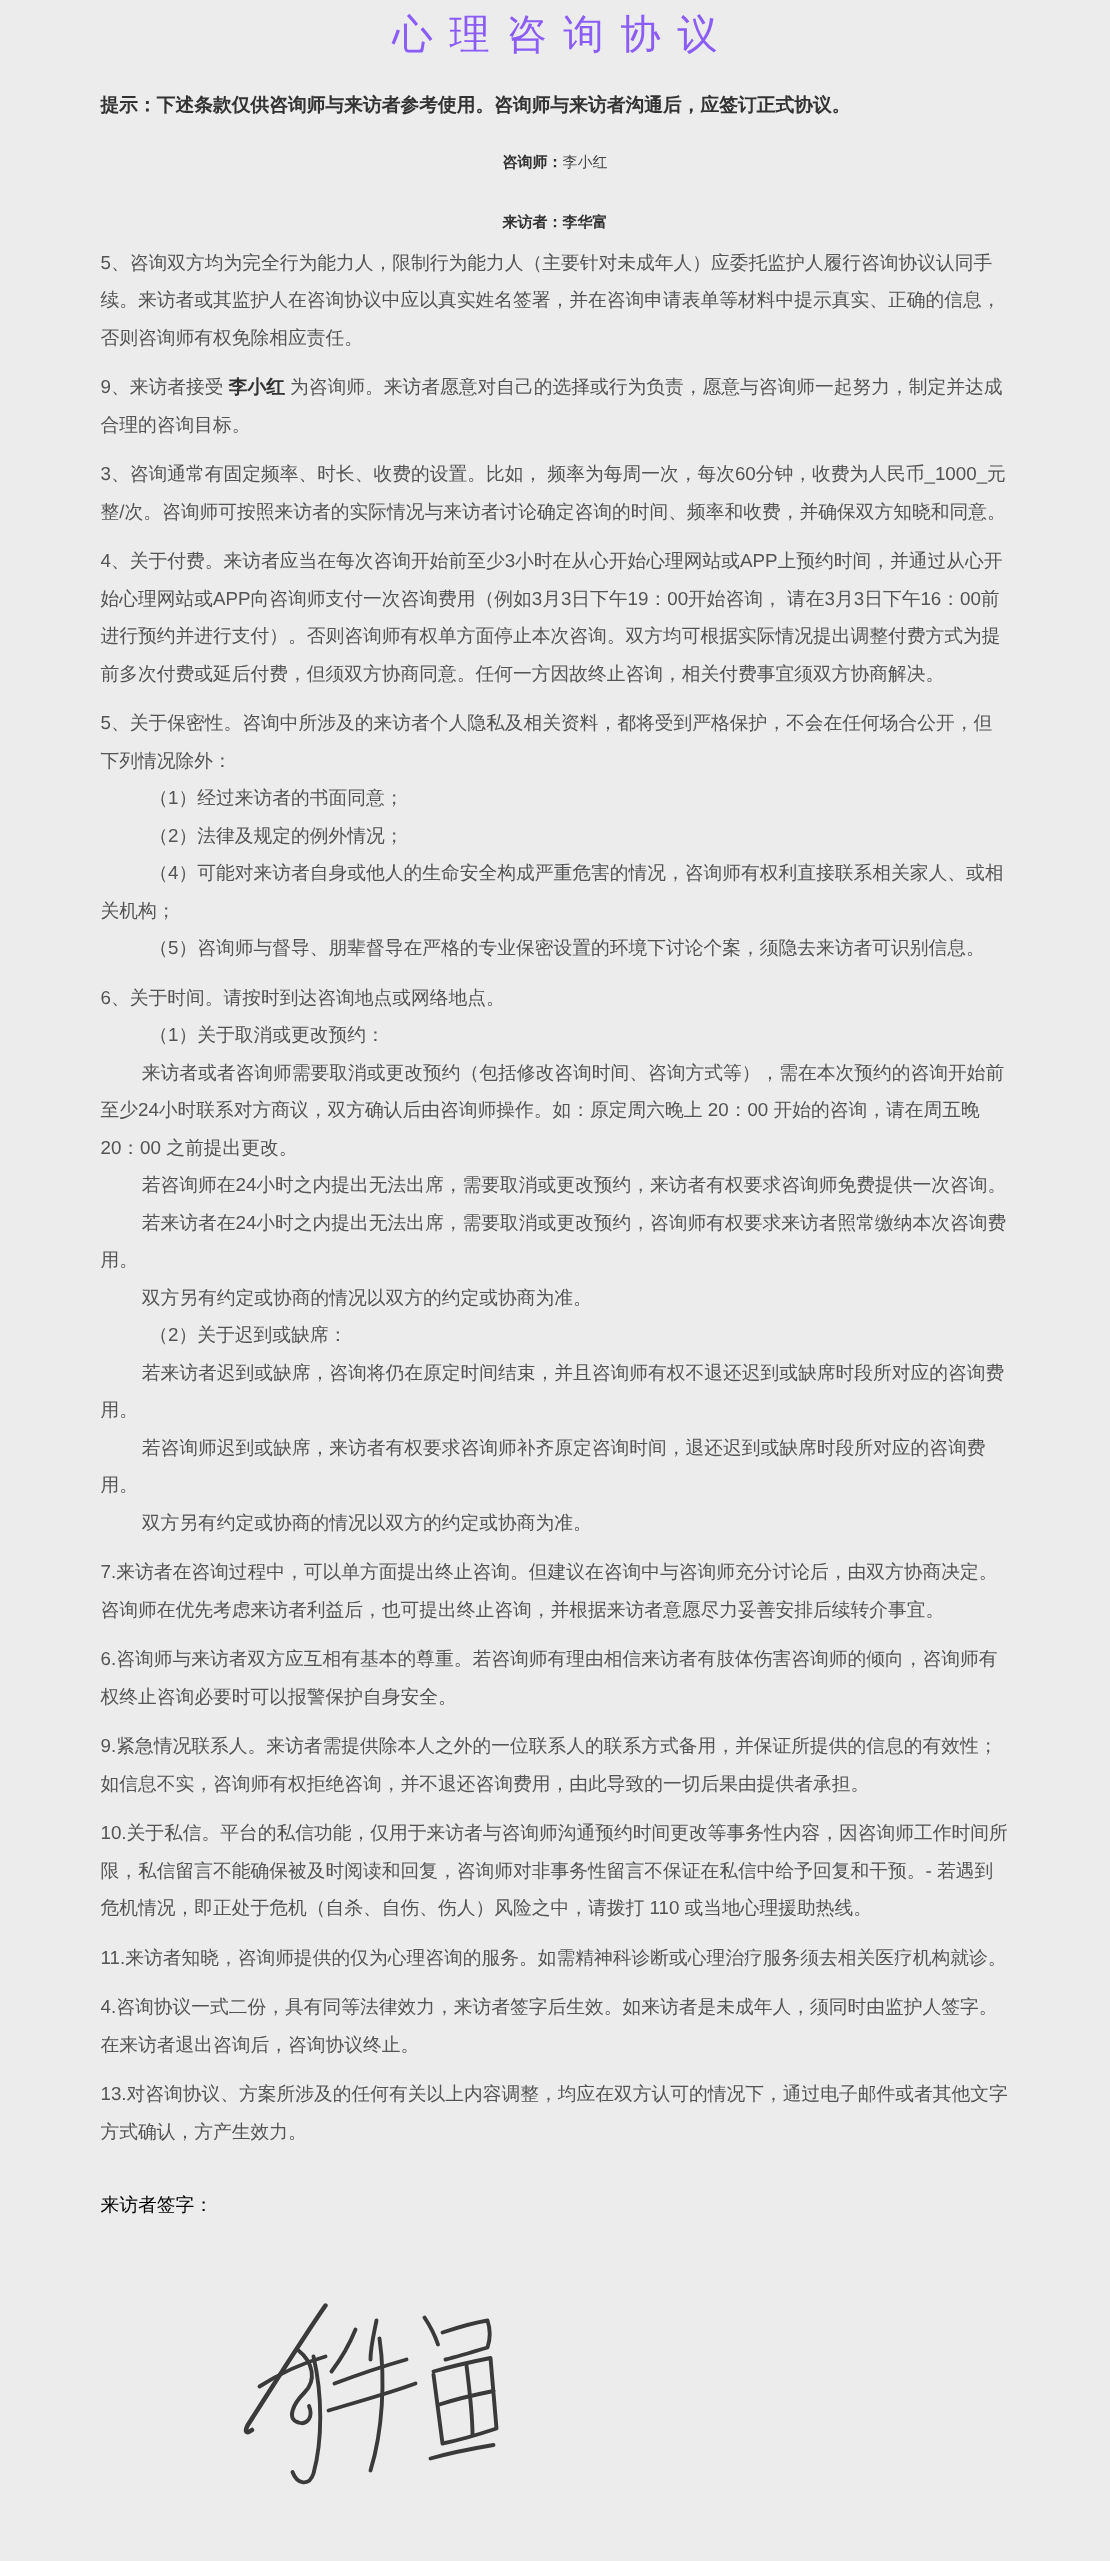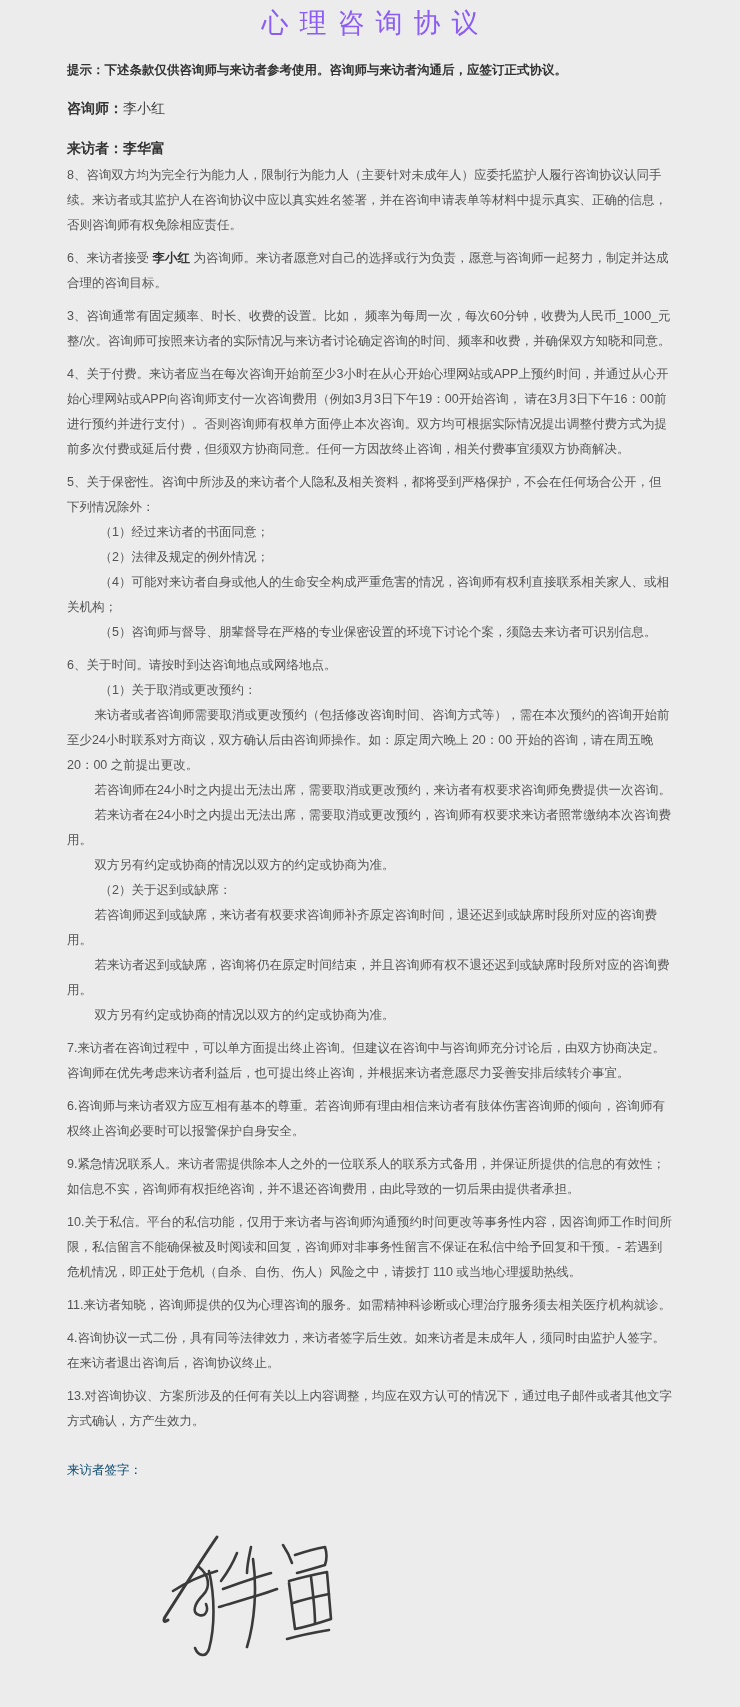--- a/index.html
+++ b/index.html
@@ -11,56 +11,56 @@
     -webkit-font-smoothing:antialiased;
   }
   .doc{padding:6px 67px 0 67px;width:606px;}
   h1.title{
     margin:0 0 18px 0;
     font-size:27px;font-weight:400;line-height:34px;
     letter-spacing:11px;text-indent:11px;
     text-align:center;color:#8b5cf6;
   }
   .tip{font-weight:bold;color:#333;font-size:12.5px;line-height:25px;margin:0 0 13px 0;}
-  .party{font-size:14px;line-height:25px;margin:0 0 15px 0;color:#333;}
+  .party{font-size:10px;line-height:25px;margin:0 0 15px 0;color:#333;text-align:center;}
   .party.last{margin-bottom:2px;}
   .party .plabel{font-weight:bold;}
   .party .pname{font-weight:400;color:#444;}
   .party .pname.bold{font-weight:bold;color:#333;margin-top:24px;}
   p.clause{font-size:12.5px;line-height:25px;margin:0 0 8px 0;}
   .clause .inline-name{font-weight:bold;color:#333;}
   .block{margin:0 0 8px 0;font-size:12.5px;line-height:25px;}
   .block div{margin:0;}
   .sub-item{text-indent:2.6em;}
   .sub-title{text-indent:2.6em;}
   .sub-line{text-indent:2.2em;}
-  .sig-label{font-size:12.5px;line-height:25px;margin:24px 0 0 0;color:#0c4a6e;}
+  .sig-label{font-size:12.5px;line-height:25px;margin:24px 0 0 0;color:#000000;}
   .sig-wrap{margin:48px 0 0 92px;width:175px;height:140px;}
   .sig-wrap svg{display:block;}
 </style>
 </head>
 <body>
 
 <div class="doc">
 
   <h1 class="title">心理咨询协议</h1>
 
   <div class="tip">提示：下述条款仅供咨询师与来访者参考使用。咨询师与来访者沟通后，应签订正式协议。</div>
 
   <div class="party">
     <span class="plabel">咨询师：</span><span class="pname">李小红</span>
   </div>
 
   <div class="party last">
     <span class="plabel">来访者：</span><span class="pname bold">李华富</span>
   </div>
 
-  <p class="clause">8、咨询双方均为完全行为能力人，限制行为能力人（主要针对未成年人）应委托监护人履行咨询协议认同手续。来访者或其监护人在咨询协议中应以真实姓名签署，并在咨询申请表单等材料中提示真实、正确的信息，否则咨询师有权免除相应责任。</p>
+  <p class="clause">5、咨询双方均为完全行为能力人，限制行为能力人（主要针对未成年人）应委托监护人履行咨询协议认同手续。来访者或其监护人在咨询协议中应以真实姓名签署，并在咨询申请表单等材料中提示真实、正确的信息，否则咨询师有权免除相应责任。</p>
 
-  <p class="clause"><span>6、来访者接受 </span><span class="inline-name">李小红</span><span> 为咨询师。来访者愿意对自己的选择或行为负责，愿意与咨询师一起努力，制定并达成合理的咨询目标。</span></p>
+  <p class="clause"><span>9、来访者接受 </span><span class="inline-name">李小红</span><span> 为咨询师。来访者愿意对自己的选择或行为负责，愿意与咨询师一起努力，制定并达成合理的咨询目标。</span></p>
 
   <p class="clause">3、咨询通常有固定频率、时长、收费的设置。比如， 频率为每周一次，每次60分钟，收费为人民币_1000_元整/次。咨询师可按照来访者的实际情况与来访者讨论确定咨询的时间、频率和收费，并确保双方知晓和同意。</p>
 
   <p class="clause">4、关于付费。来访者应当在每次咨询开始前至少3小时在从心开始心理网站或APP上预约时间，并通过从心开始心理网站或APP向咨询师支付一次咨询费用（例如3月3日下午19：00开始咨询， 请在3月3日下午16：00前进行预约并进行支付）。否则咨询师有权单方面停止本次咨询。双方均可根据实际情况提出调整付费方式为提前多次付费或延后付费，但须双方协商同意。任何一方因故终止咨询，相关付费事宜须双方协商解决。</p>
 
   <div class="block">
     <div>5、关于保密性。咨询中所涉及的来访者个人隐私及相关资料，都将受到严格保护，不会在任何场合公开，但下列情况除外：</div>
     <div class="sub-item">（1）经过来访者的书面同意；</div>
     <div class="sub-item">（2）法律及规定的例外情况；</div>
     <div class="sub-item">（4）可能对来访者自身或他人的生命安全构成严重危害的情况，咨询师有权利直接联系相关家人、或相关机构；</div>
@@ -68,22 +68,22 @@
   </div>
 
   <div class="block">
     <div>6、关于时间。请按时到达咨询地点或网络地点。</div>
     <div class="sub-title">（1）关于取消或更改预约：</div>
     <div class="sub-line">来访者或者咨询师需要取消或更改预约（包括修改咨询时间、咨询方式等），需在本次预约的咨询开始前至少24小时联系对方商议，双方确认后由咨询师操作。如：原定周六晚上 20：00 开始的咨询，请在周五晚 20：00 之前提出更改。</div>
     <div class="sub-line">若咨询师在24小时之内提出无法出席，需要取消或更改预约，来访者有权要求咨询师免费提供一次咨询。</div>
     <div class="sub-line">若来访者在24小时之内提出无法出席，需要取消或更改预约，咨询师有权要求来访者照常缴纳本次咨询费用。</div>
     <div class="sub-line">双方另有约定或协商的情况以双方的约定或协商为准。</div>
     <div class="sub-title">（2）关于迟到或缺席：</div>
+    <div class="sub-line">若来访者迟到或缺席，咨询将仍在原定时间结束，并且咨询师有权不退还迟到或缺席时段所对应的咨询费用。</div>
     <div class="sub-line">若咨询师迟到或缺席，来访者有权要求咨询师补齐原定咨询时间，退还迟到或缺席时段所对应的咨询费用。</div>
-    <div class="sub-line">若来访者迟到或缺席，咨询将仍在原定时间结束，并且咨询师有权不退还迟到或缺席时段所对应的咨询费用。</div>
     <div class="sub-line">双方另有约定或协商的情况以双方的约定或协商为准。</div>
   </div>
 
   <p class="clause">7.来访者在咨询过程中，可以单方面提出终止咨询。但建议在咨询中与咨询师充分讨论后，由双方协商决定。咨询师在优先考虑来访者利益后，也可提出终止咨询，并根据来访者意愿尽力妥善安排后续转介事宜。</p>
   <p class="clause">6.咨询师与来访者双方应互相有基本的尊重。若咨询师有理由相信来访者有肢体伤害咨询师的倾向，咨询师有权终止咨询必要时可以报警保护自身安全。</p>
   <p class="clause">9.紧急情况联系人。来访者需提供除本人之外的一位联系人的联系方式备用，并保证所提供的信息的有效性；如信息不实，咨询师有权拒绝咨询，并不退还咨询费用，由此导致的一切后果由提供者承担。</p>
   <p class="clause">10.关于私信。平台的私信功能，仅用于来访者与咨询师沟通预约时间更改等事务性内容，因咨询师工作时间所限，私信留言不能确保被及时阅读和回复，咨询师对非事务性留言不保证在私信中给予回复和干预。- 若遇到危机情况，即正处于危机（自杀、自伤、伤人）风险之中，请拨打 110 或当地心理援助热线。</p>
   <p class="clause">11.来访者知晓，咨询师提供的仅为心理咨询的服务。如需精神科诊断或心理治疗服务须去相关医疗机构就诊。</p>
   <p class="clause">4.咨询协议一式二份，具有同等法律效力，来访者签字后生效。如来访者是未成年人，须同时由监护人签字。在来访者退出咨询后，咨询协议终止。</p>
   <p class="clause">13.对咨询协议、方案所涉及的任何有关以上内容调整，均应在双方认可的情况下，通过电子邮件或者其他文字方式确认，方产生效力。</p>

